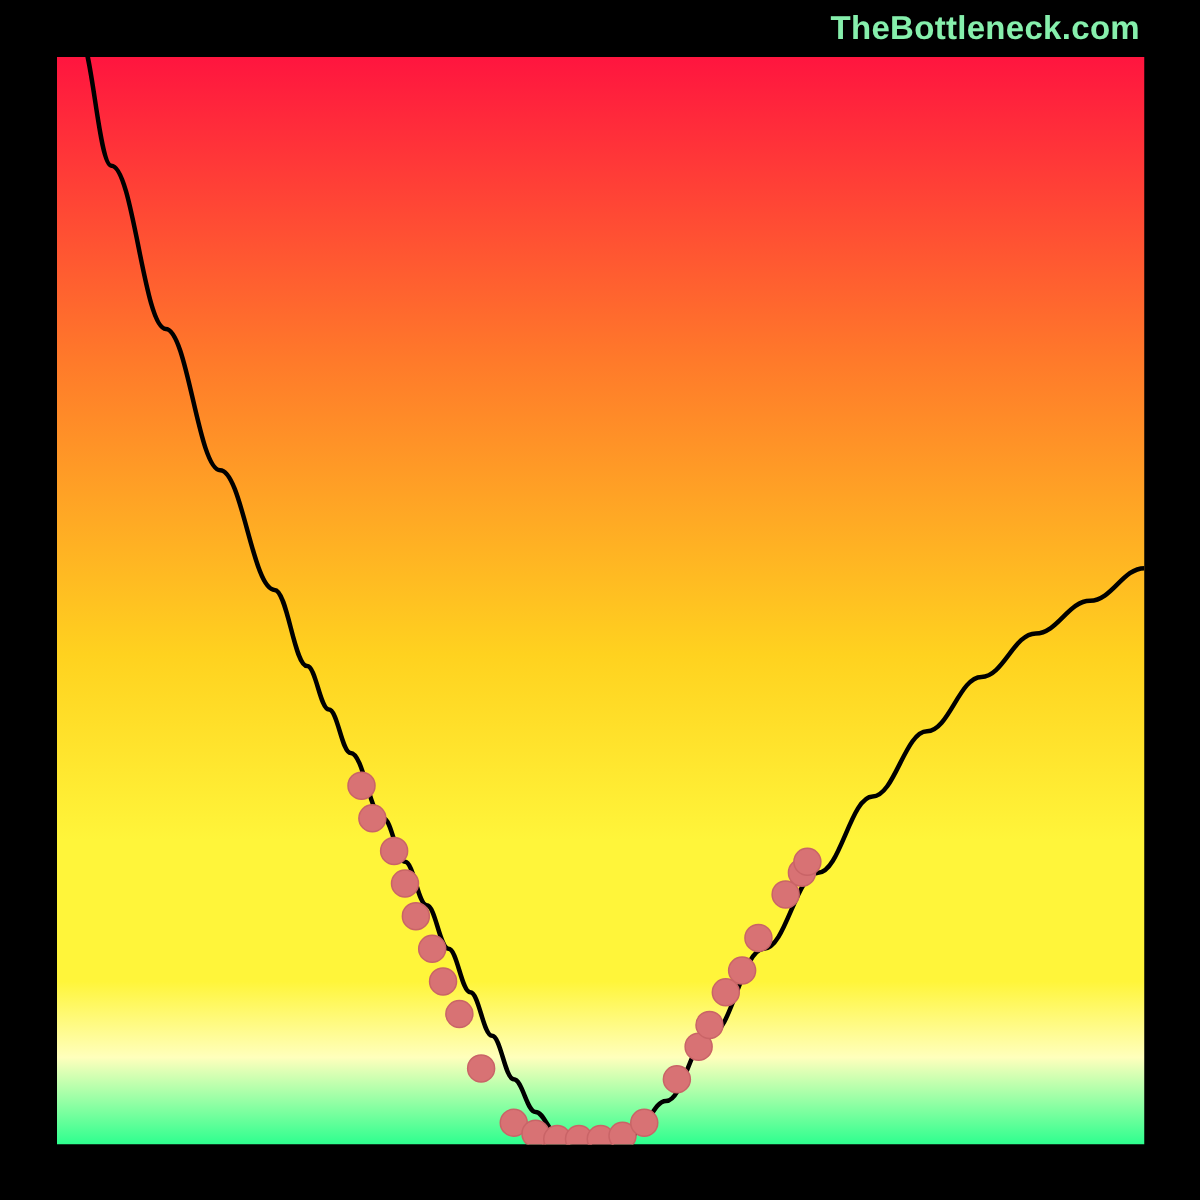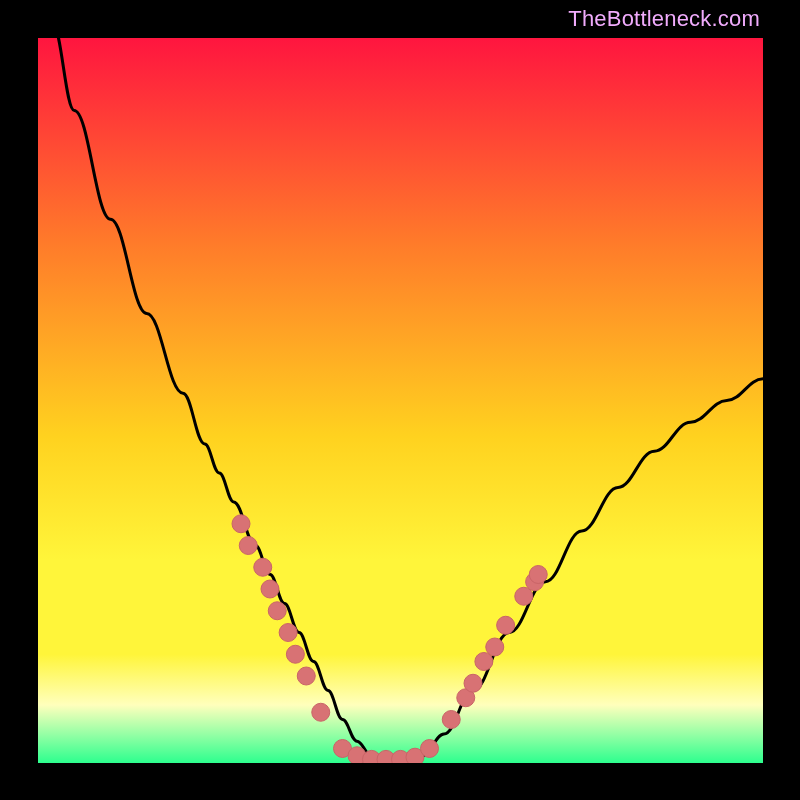--- a/index.html
+++ b/index.html
@@ -1,18 +1,18 @@
 <!DOCTYPE html>
 <html><head>
 <meta charset="utf-8">
 <style>
   html,body{margin:0;padding:0;width:800px;height:800px;overflow:hidden;font-family:Arial,Helvetica,sans-serif}
   #stage{position:relative;width:800px;height:800px;background:#000}
   #plot{position:absolute;left:38px;top:38px;width:725px;height:725px}
-  #watermark{position:absolute;top:6px;right:40px;font-size:22px;font-weight:400;color:#f0abfc;letter-spacing:.2px}
+  #watermark{position:absolute;top:6px;right:40px;font-size:22px;font-weight:700;color:#86efac;letter-spacing:.2px}
 </style>
 </head>
 <body>
 
 <div id="stage" style="background: rgb(0, 0, 0);">
   <div id="watermark">TheBottleneck.com</div>
   <svg id="plot" viewBox="0 0 725 725" preserveAspectRatio="none">
     <defs>
       <linearGradient id="bg-grad" x1="0" y1="0" x2="0" y2="1">
         <stop id="g0" offset="0%" stop-color="#ff153f"></stop>

